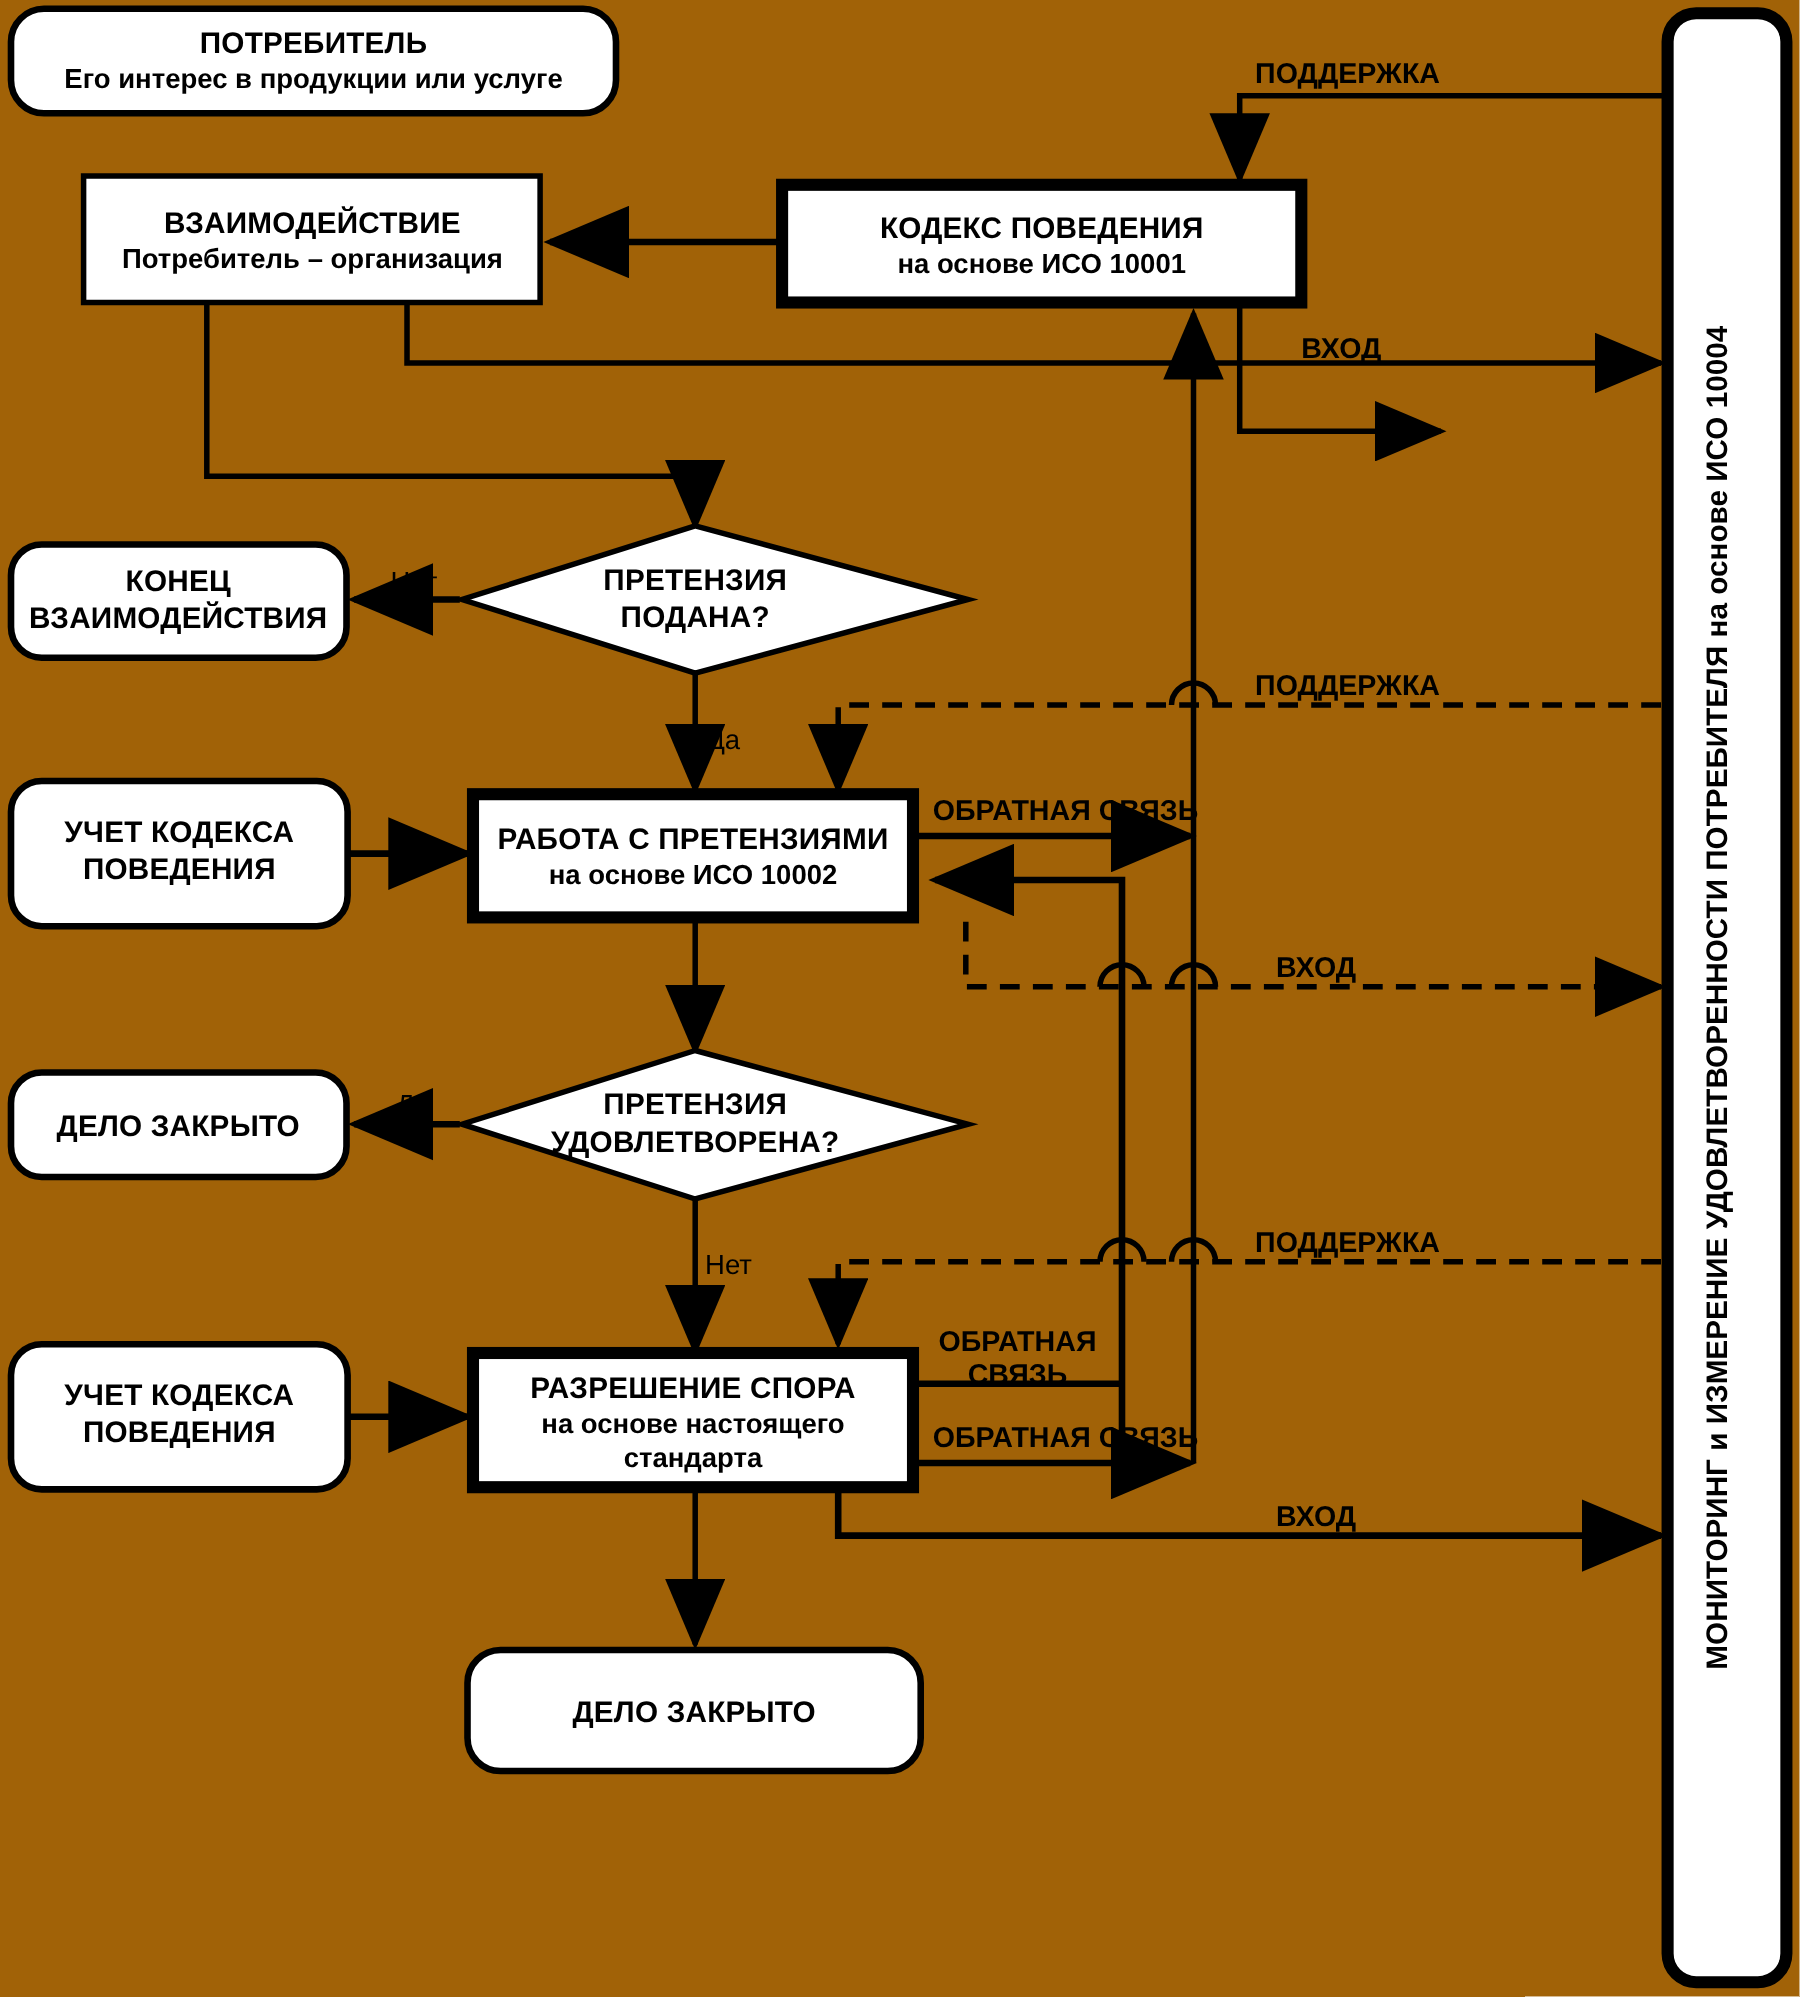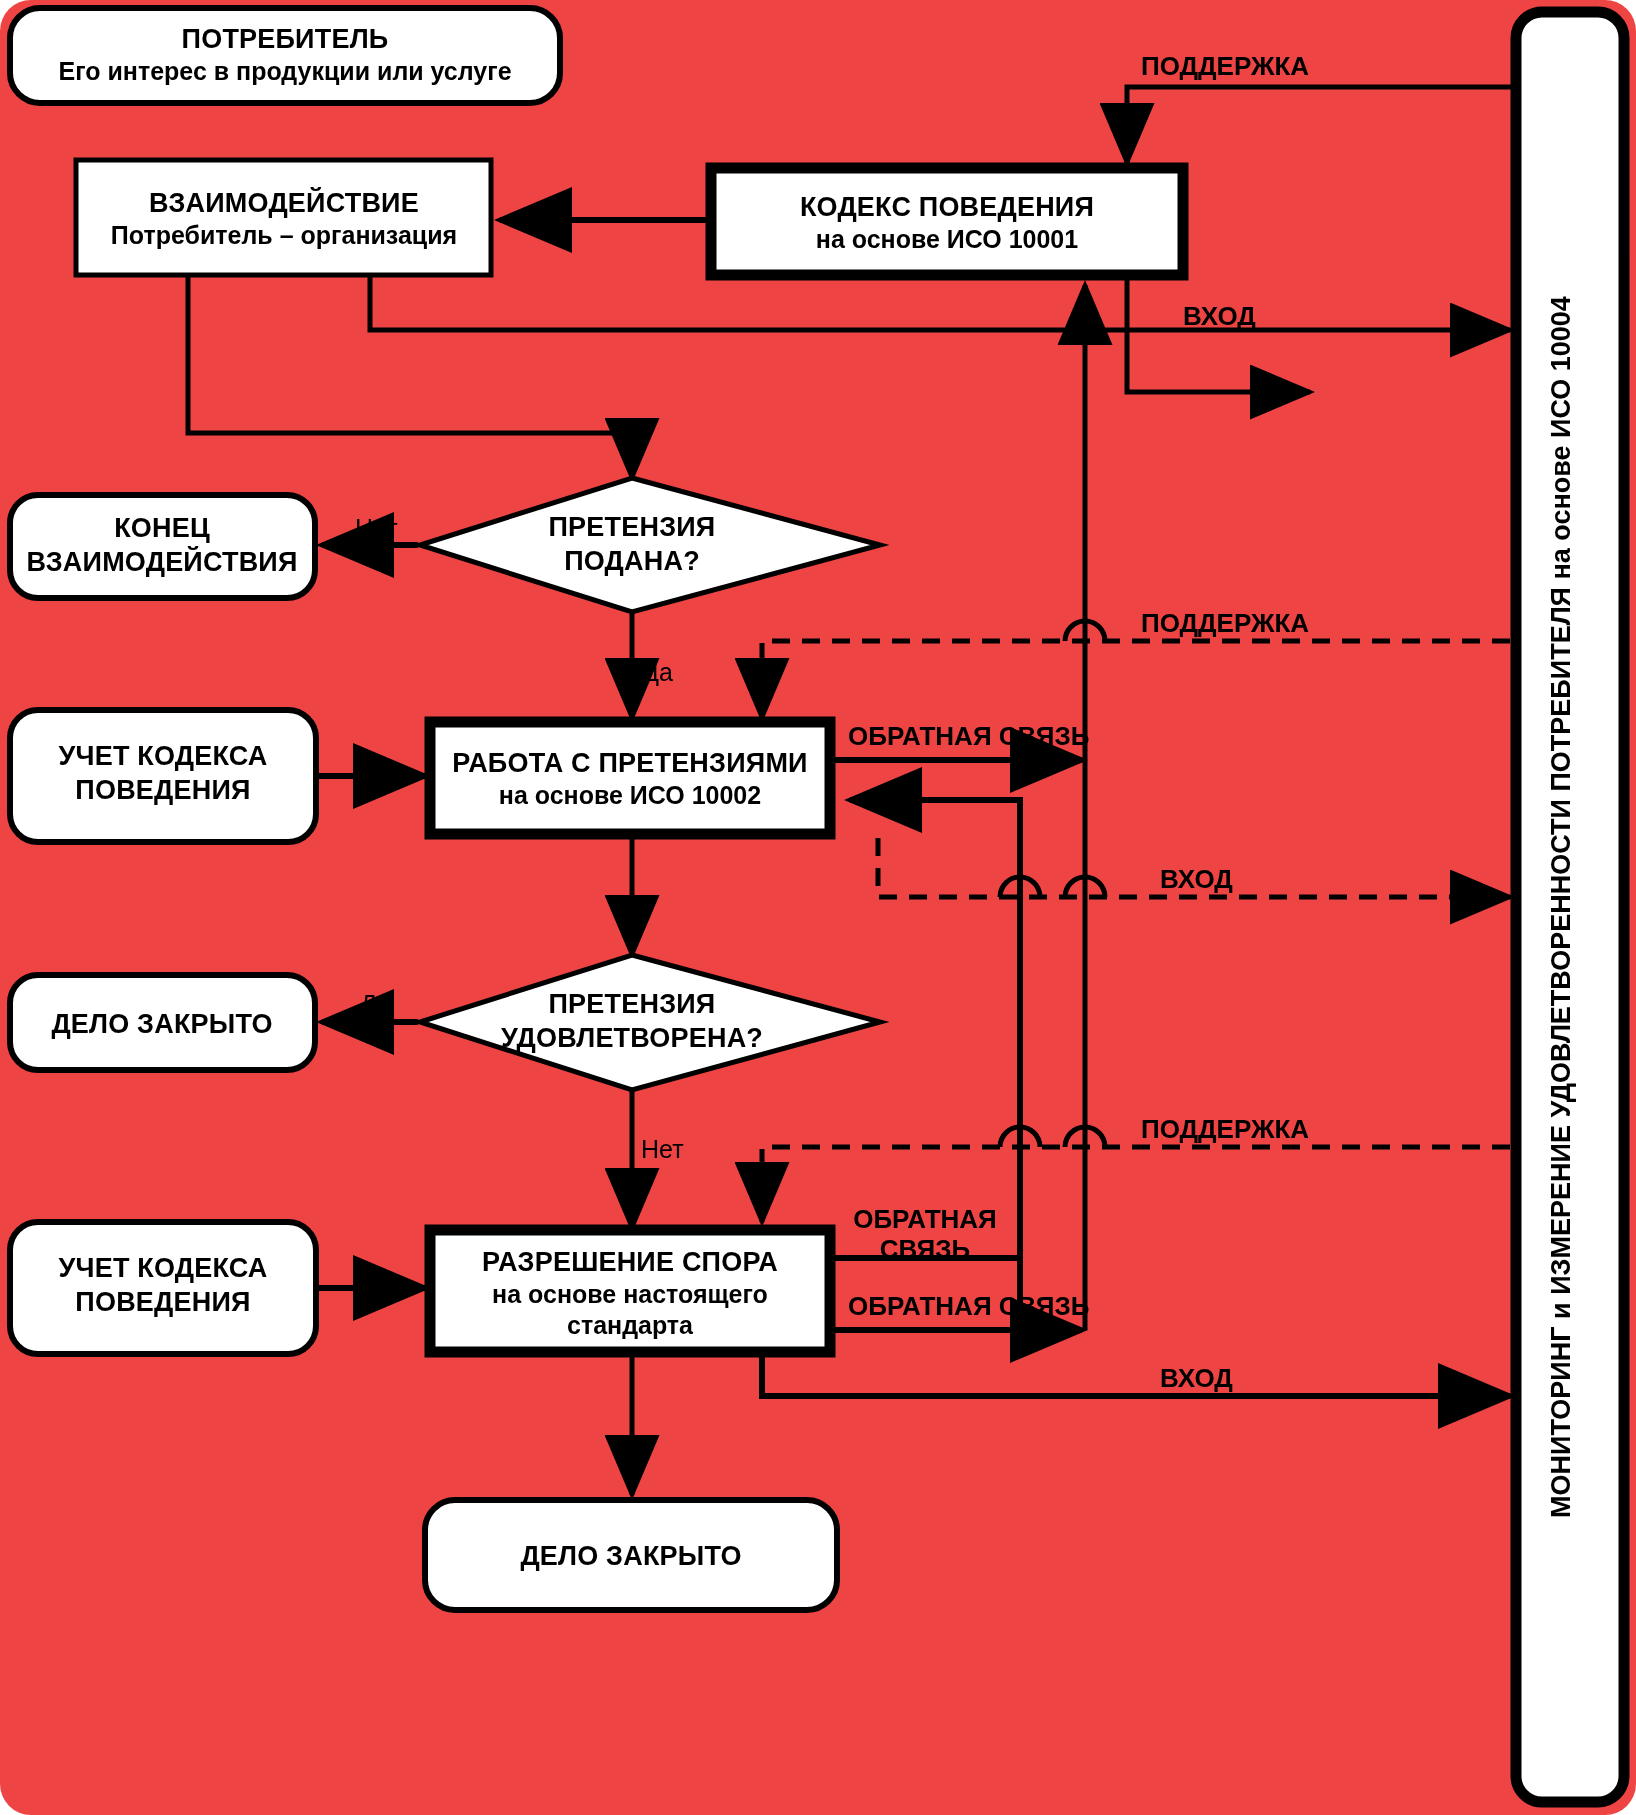--- a/index.html
+++ b/index.html
@@ -1,17 +1,17 @@
 <!DOCTYPE html>
 <html><head>
 <meta charset="utf-8">
 <style>
   html,body{margin:0;padding:0;background:#ffffff;}
   body{width:1636px;height:1815px;font-family:"Liberation Sans",sans-serif;}
-  #stage{position:relative;width:1636px;height:1815px;overflow:hidden;background:#ef4444;border-radius:31px;}
+  #stage{position:relative;width:1636px;height:1815px;overflow:hidden;background:#a16207;}
   svg{display:block;}
   text{font-family:"Liberation Sans",sans-serif;fill:#000;}
   .t-box{font-size:27px;font-weight:700;letter-spacing:.2px;}
   .t-sub{font-size:25px;font-weight:700;}
   .t-lbl{font-size:26px;font-weight:700;}
   .t-yn{font-size:25px;font-weight:400;}
   .t-vert{font-size:27px;font-weight:700;}
   .shape-thin{fill:#fff;stroke:#000;stroke-width:5;}
   .shape-thick{fill:#fff;stroke:#000;stroke-width:11;}
   .shape-term{fill:#fff;stroke:#000;stroke-width:6;}

